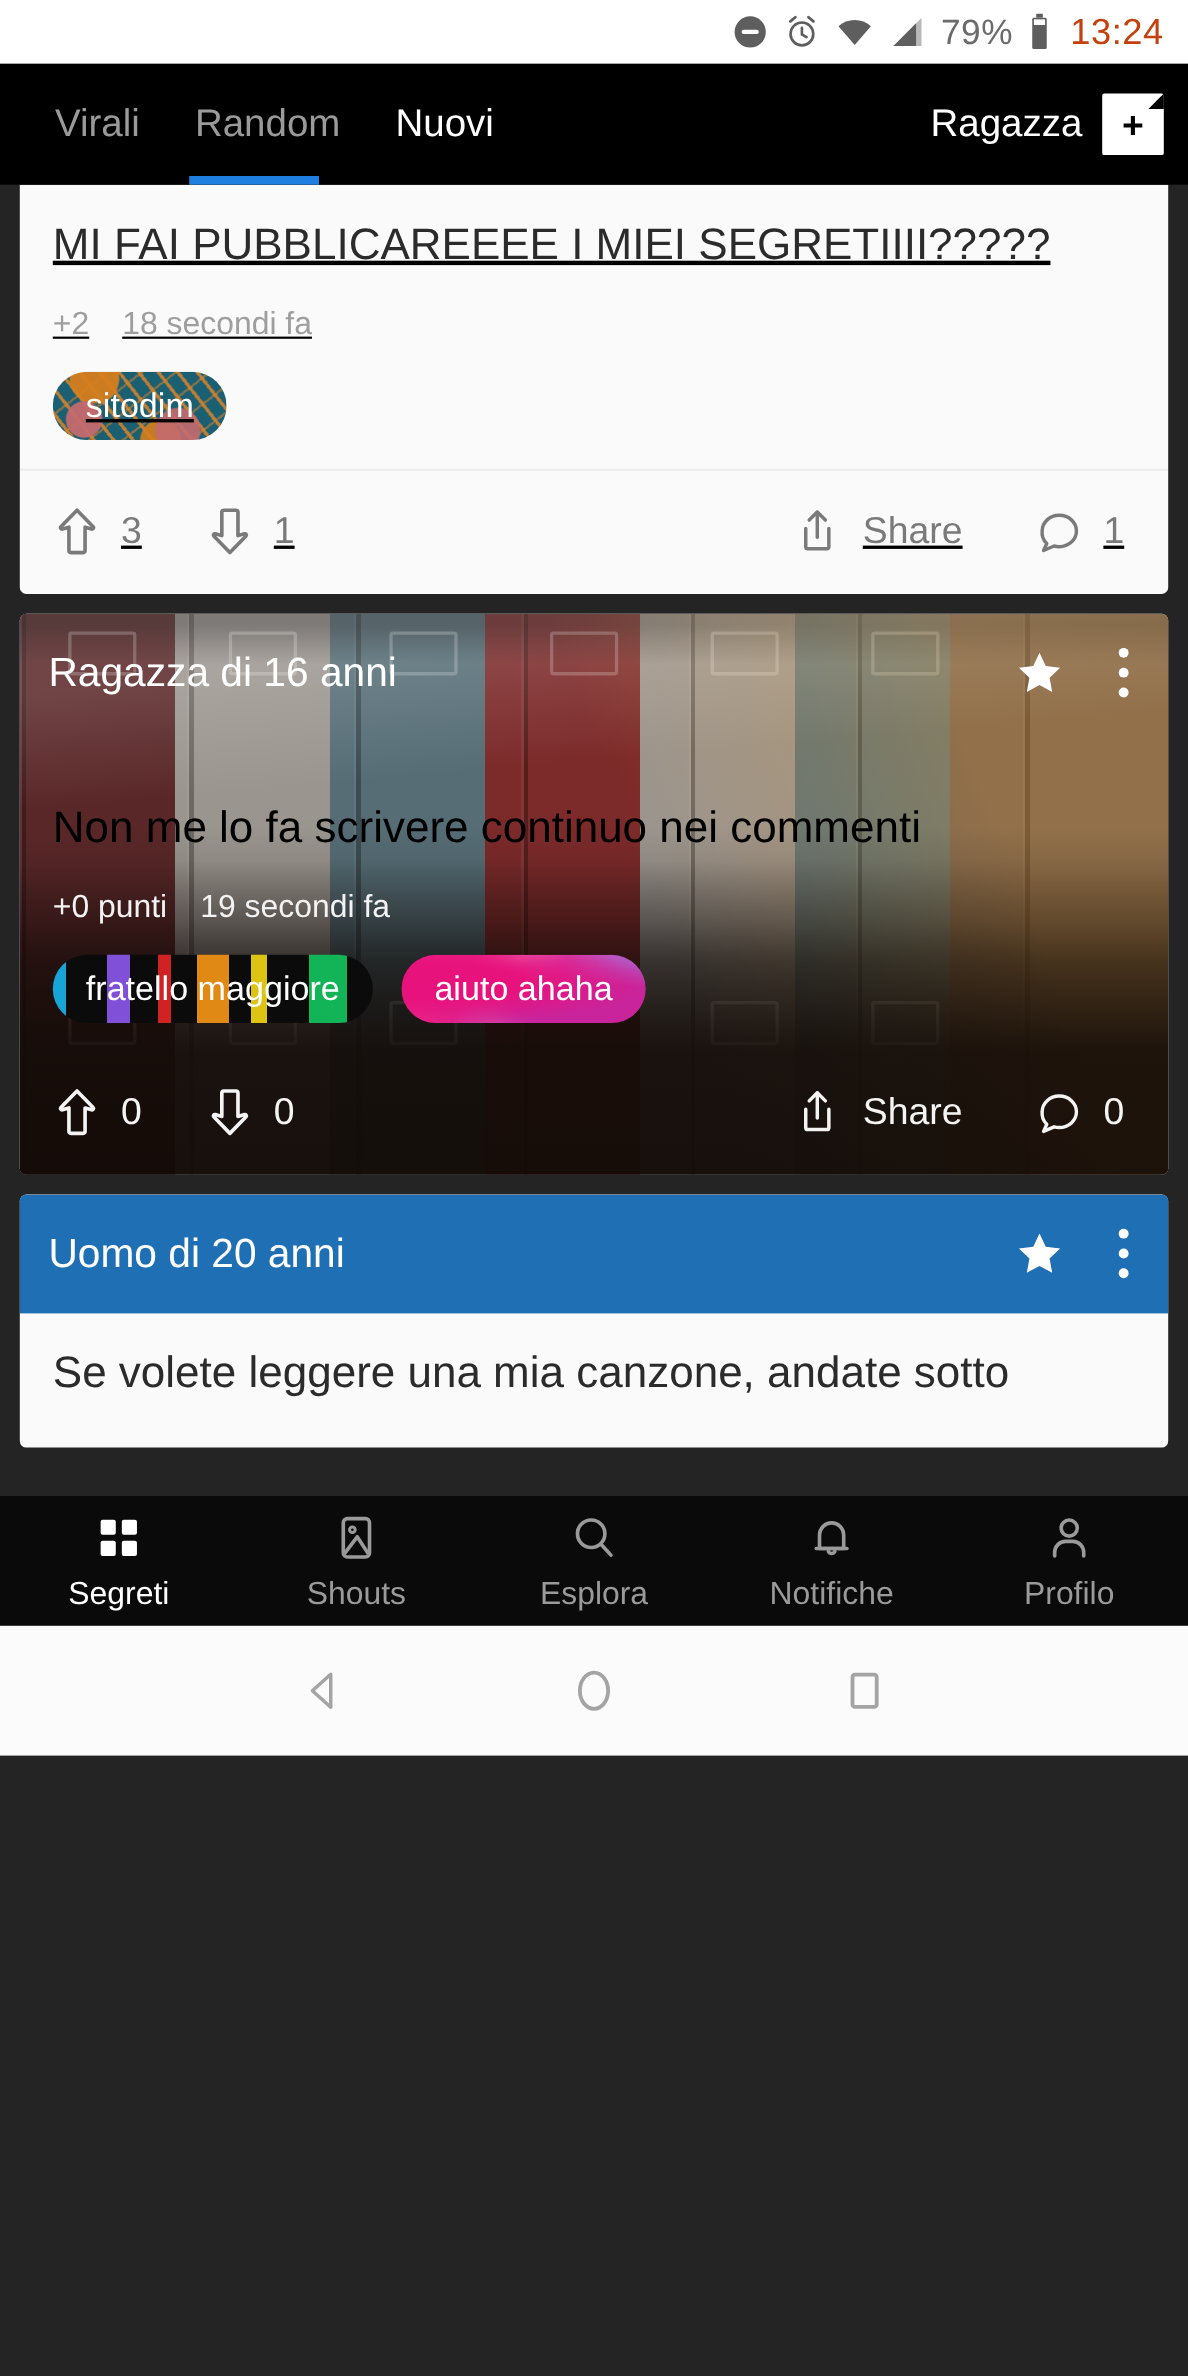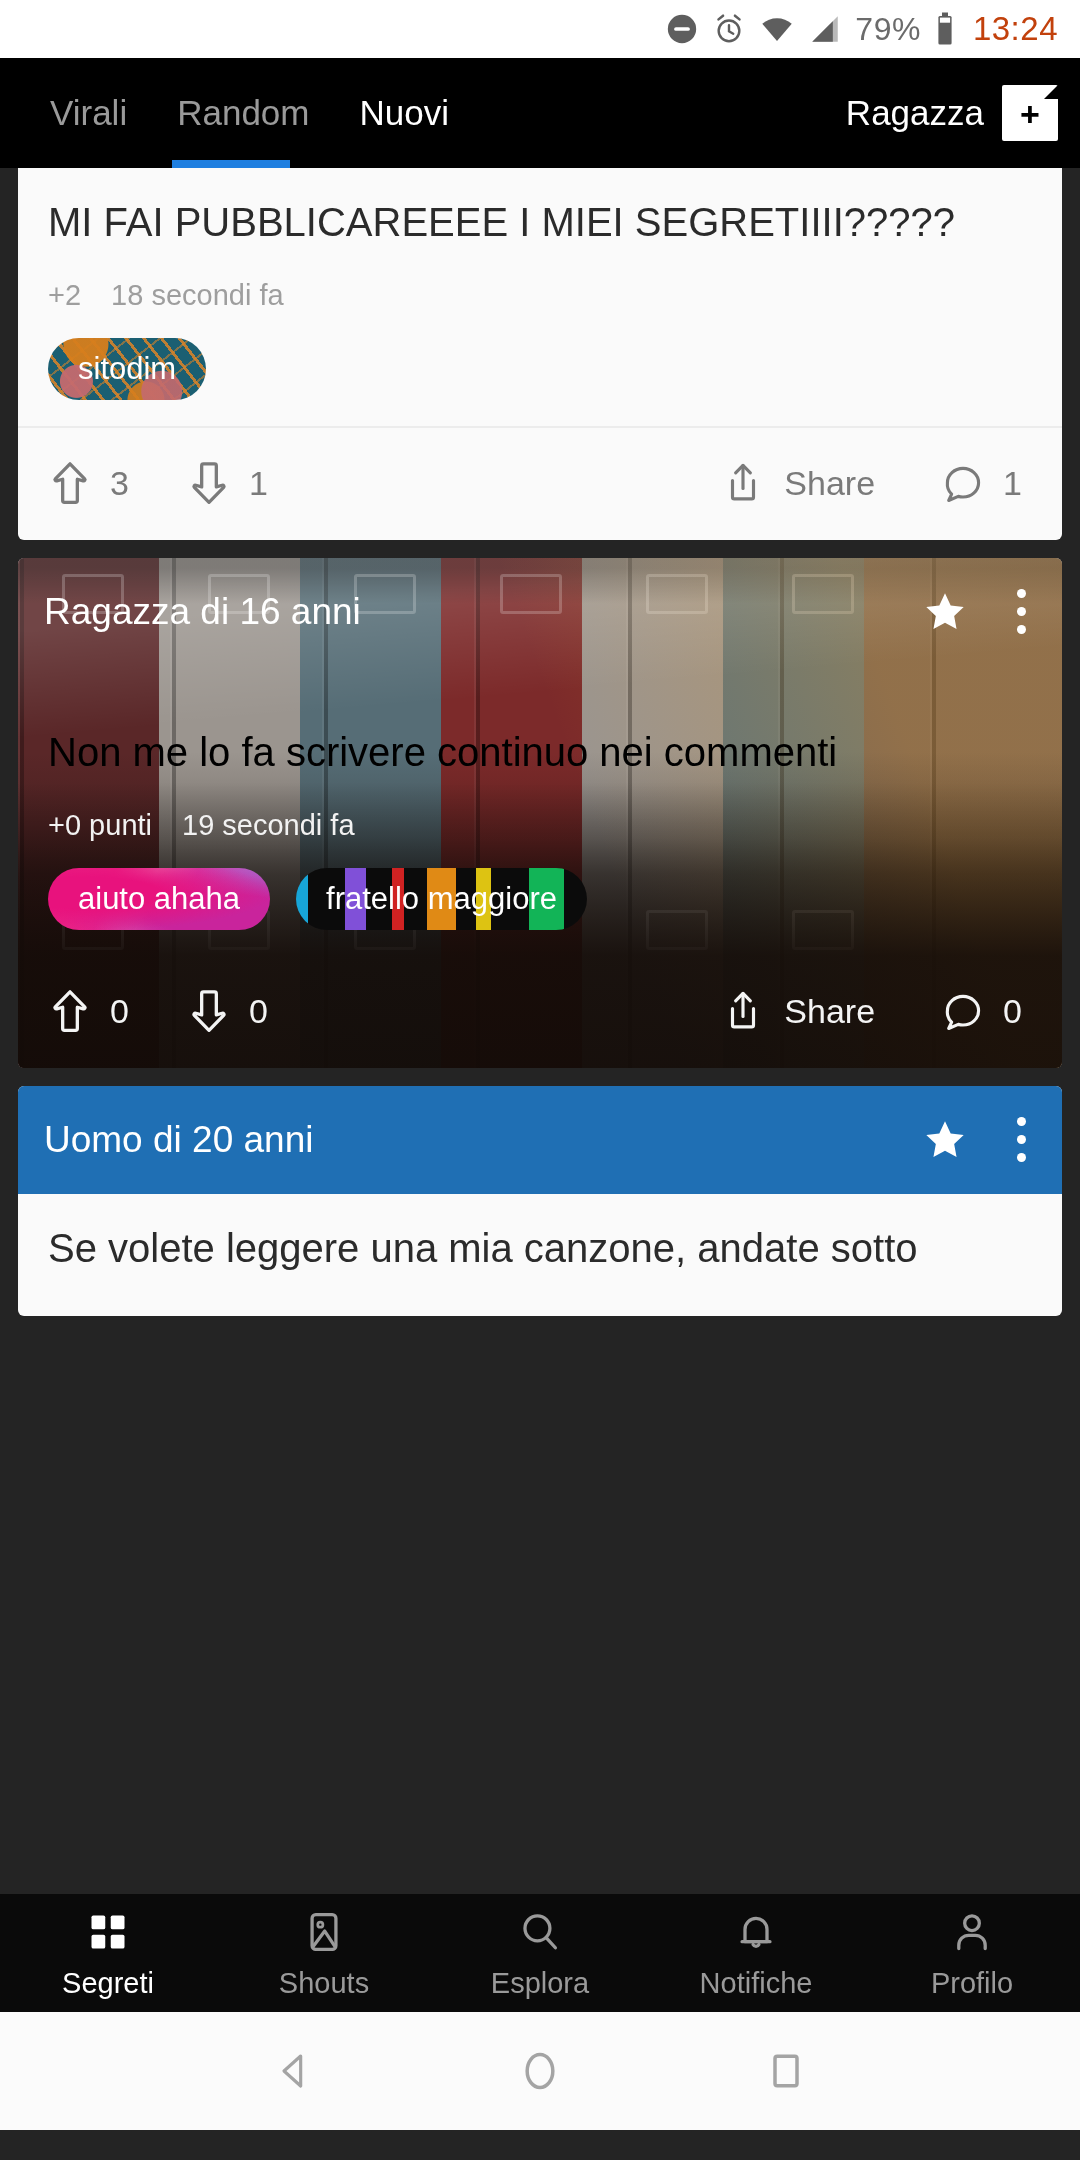--- a/index.html
+++ b/index.html
@@ -2,21 +2,21 @@
 <html><head>
 <meta charset="utf-8">
 <style>
   * { margin:0; padding:0; box-sizing:border-box; }
   html,body{
     width:1080px; height:2160px;
     background:#242424;
     font-family:"Liberation Sans", sans-serif;
     overflow:hidden;
   }
-  .phone{ position:relative; width:1080px; height:2130px; background:#242424; }
+  .phone{ position:relative; width:1080px; height:1596px; background:#242424; }
 
   
   .statusbar{
     height:58px; background:#ffffff; display:flex; align-items:center;
     justify-content:flex-end; padding-right:22px; gap:13px;
   }
   .sb-icon{ display:block; }
   .sb-pct{ font-size:32px; color:#6b6b6b; font-weight:400; letter-spacing:.5px; }
   .sb-time{ font-size:33px; color:#c2410c; font-weight:400; letter-spacing:.5px; margin-left:4px;}
 
@@ -56,21 +56,21 @@
 
   
   .feed{
     position:absolute; top:168px; left:0; right:0; bottom:176px;
     background:#242424; overflow:hidden;
   }
   .card{
     position:relative; margin:0 18px 18px 18px; border-radius:6px;
     overflow:hidden; background:#fafafa;
   }
-  .card.first{ margin-top:0; border-radius:0 0 6px 6px; }
+  .card.first{ margin-top:0; border-radius:0 0 6px 6px;text-decoration:underline; }
 
   
   .post-head{
     position:relative; display:flex; align-items:center;
     padding:0 26px; height:108px;
   }
   .post-head .author{
     font-size:37px; color:#fff; font-weight:400;
   }
   .head-actions{ margin-left:auto; display:flex; align-items:center; gap:40px; }
@@ -309,22 +309,22 @@
         <div class="post-body">
           <div class="post-text on-image">Non me lo fa scrivere continuo nei commenti</div>
         </div>
 
         <div class="meta-row on-image">
           <span>+0 punti</span>
           <span>19 secondi fa</span>
         </div>
 
         <div class="tags-row">
+          <span class="tag tag-fratello">fratello maggiore</span>
           <span class="tag tag-aiuto">aiuto ahaha</span>
-          <span class="tag tag-fratello">fratello maggiore</span>
         </div>
 
         <div class="action-row on-image">
           <span class="act up">
             <svg width="44" height="48" viewBox="0 0 24 26">
               <path d="M12 2 4 10.2c-.5.5.1 1.3.8 1.1L8 10.4V22a1 1 0 0 0 1 1h6a1 1 0 0 0 1-1V10.4l3.2.9c.7.2 1.3-.6.8-1.1Z" fill="none" stroke="currentColor" stroke-width="1.8" stroke-linejoin="round"></path>
             </svg>
             <span>0</span>
           </span>
           <span class="act down">

